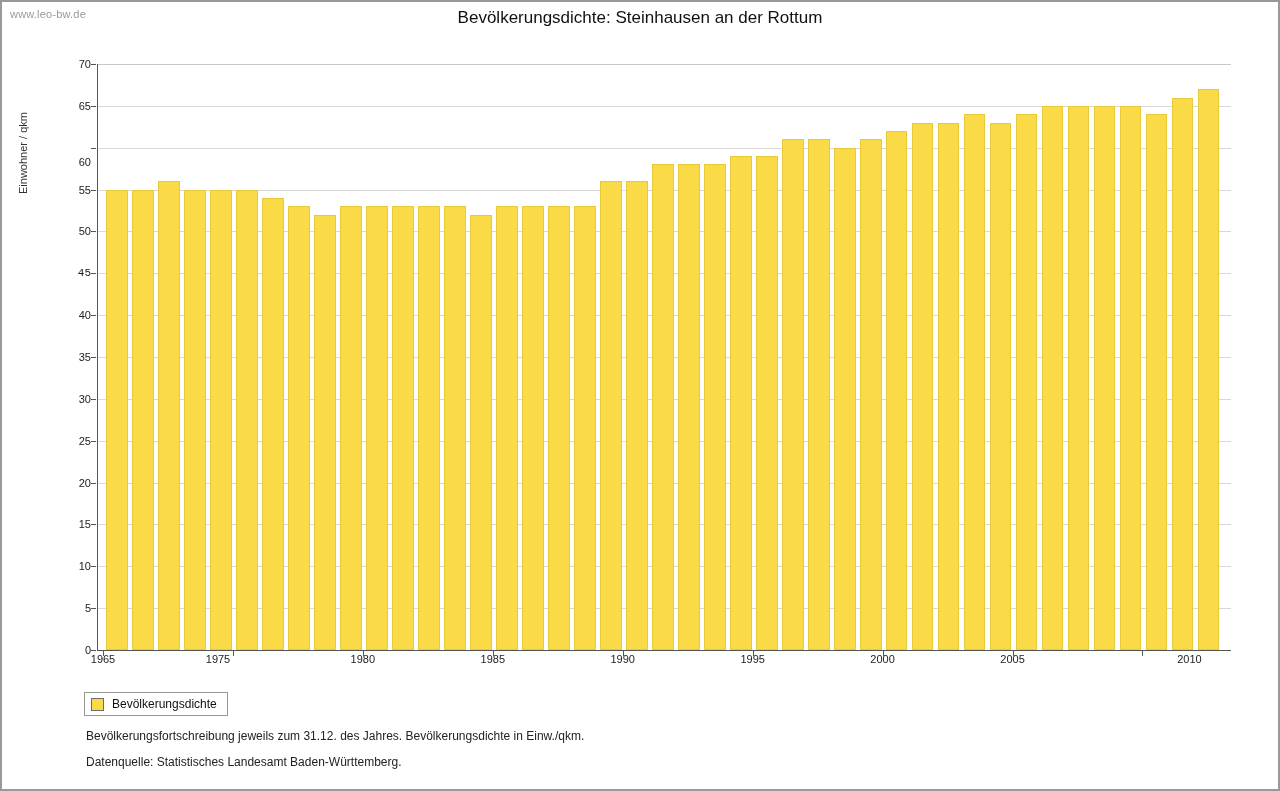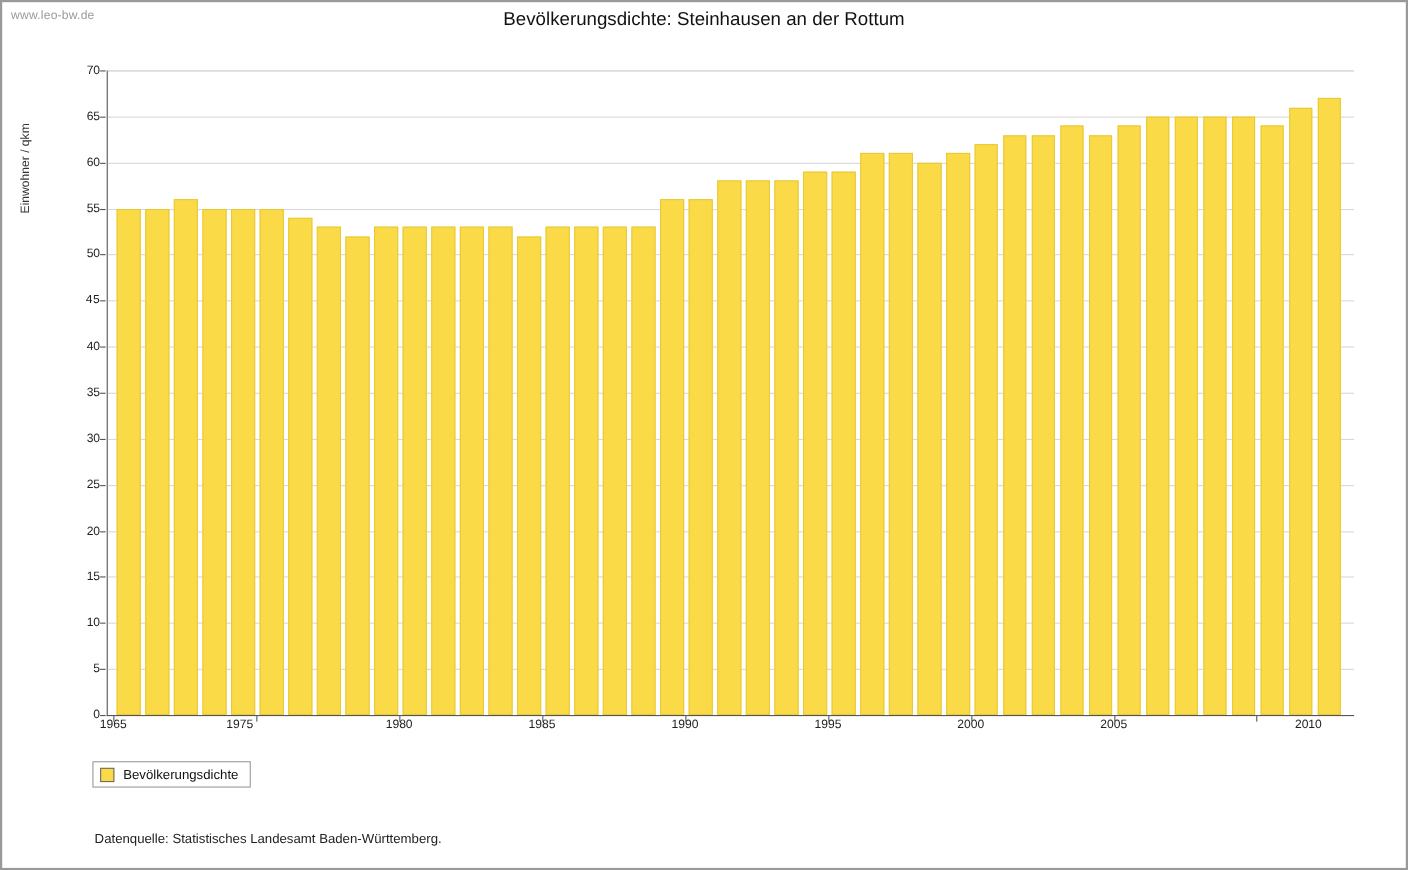--- a/index.html
+++ b/index.html
@@ -184,21 +184,21 @@
       <div class="ytick-label" style="top: 502.286px;">10</div>
       <div class="ytick-label" style="top: 460.429px;">15</div>
       <div class="ytick-label" style="top: 418.571px;">20</div>
       <div class="ytick-label" style="top: 376.714px;">25</div>
       <div class="ytick-label" style="top: 334.857px;">30</div>
       <div class="ytick-label" style="top: 293px;">35</div>
       <div class="ytick-label" style="top: 251.143px;">40</div>
       <div class="ytick-label" style="top: 209.286px; font-family: Liberation Mono, monospace;">45</div>
       <div class="ytick-label" style="top: 167.429px;">50</div>
       <div class="ytick-label" style="top: 125.571px;">55</div>
-      <div class="ytick-label" style="top: 84px;">60</div>
+      <div class="ytick-label" style="top: 98px;">60</div>
       <div class="ytick-label" style="top: 41.8571px;">65</div>
       <div class="ytick-label" style="top: 0px;">70</div>
     </div>
 
   <div id="plot">
     <div id="gridlines">
         <div class="gridline" style="top: 544.143px;"></div>
         <div class="gridline" style="top: 502.286px;"></div>
         <div class="gridline" style="top: 460.429px;"></div>
         <div class="gridline" style="top: 418.571px;"></div>
@@ -270,20 +270,21 @@
       <div class="xtick-label" style="left: 785.587px; text-align: center;">2000</div>
       <div class="xtick-label" style="left: 915.518px;">2005</div>
       <div class="xtick-label" style="left: 1045.45px; margin-left: 47px;">2010</div>
     </div>
 
   <div id="legend">
     <span class="swatch"></span>
     <span class="legend-text">Bevölkerungsdichte</span>
   </div>
 
+  <div class="footnote" id="footnote1">Bevölkerungsfortschreibung jeweils zum 31.12. des Jahres. Bevölkerungsdichte in Einw./qkm.</div>
   <div class="footnote" id="footnote2">Datenquelle: Statistisches Landesamt Baden-Württemberg.</div>
 
 <div class="ytick-mark" style="top: 648px;"></div>
     <div class="ytick-mark" style="top: 606.143px;"></div>
     <div class="ytick-mark" style="top: 564.286px;"></div>
     <div class="ytick-mark" style="top: 522.429px;"></div>
     <div class="ytick-mark" style="top: 480.571px;"></div>
     <div class="ytick-mark" style="top: 438.714px;"></div>
     <div class="ytick-mark" style="top: 396.857px;"></div>
     <div class="ytick-mark" style="top: 355px;"></div>

